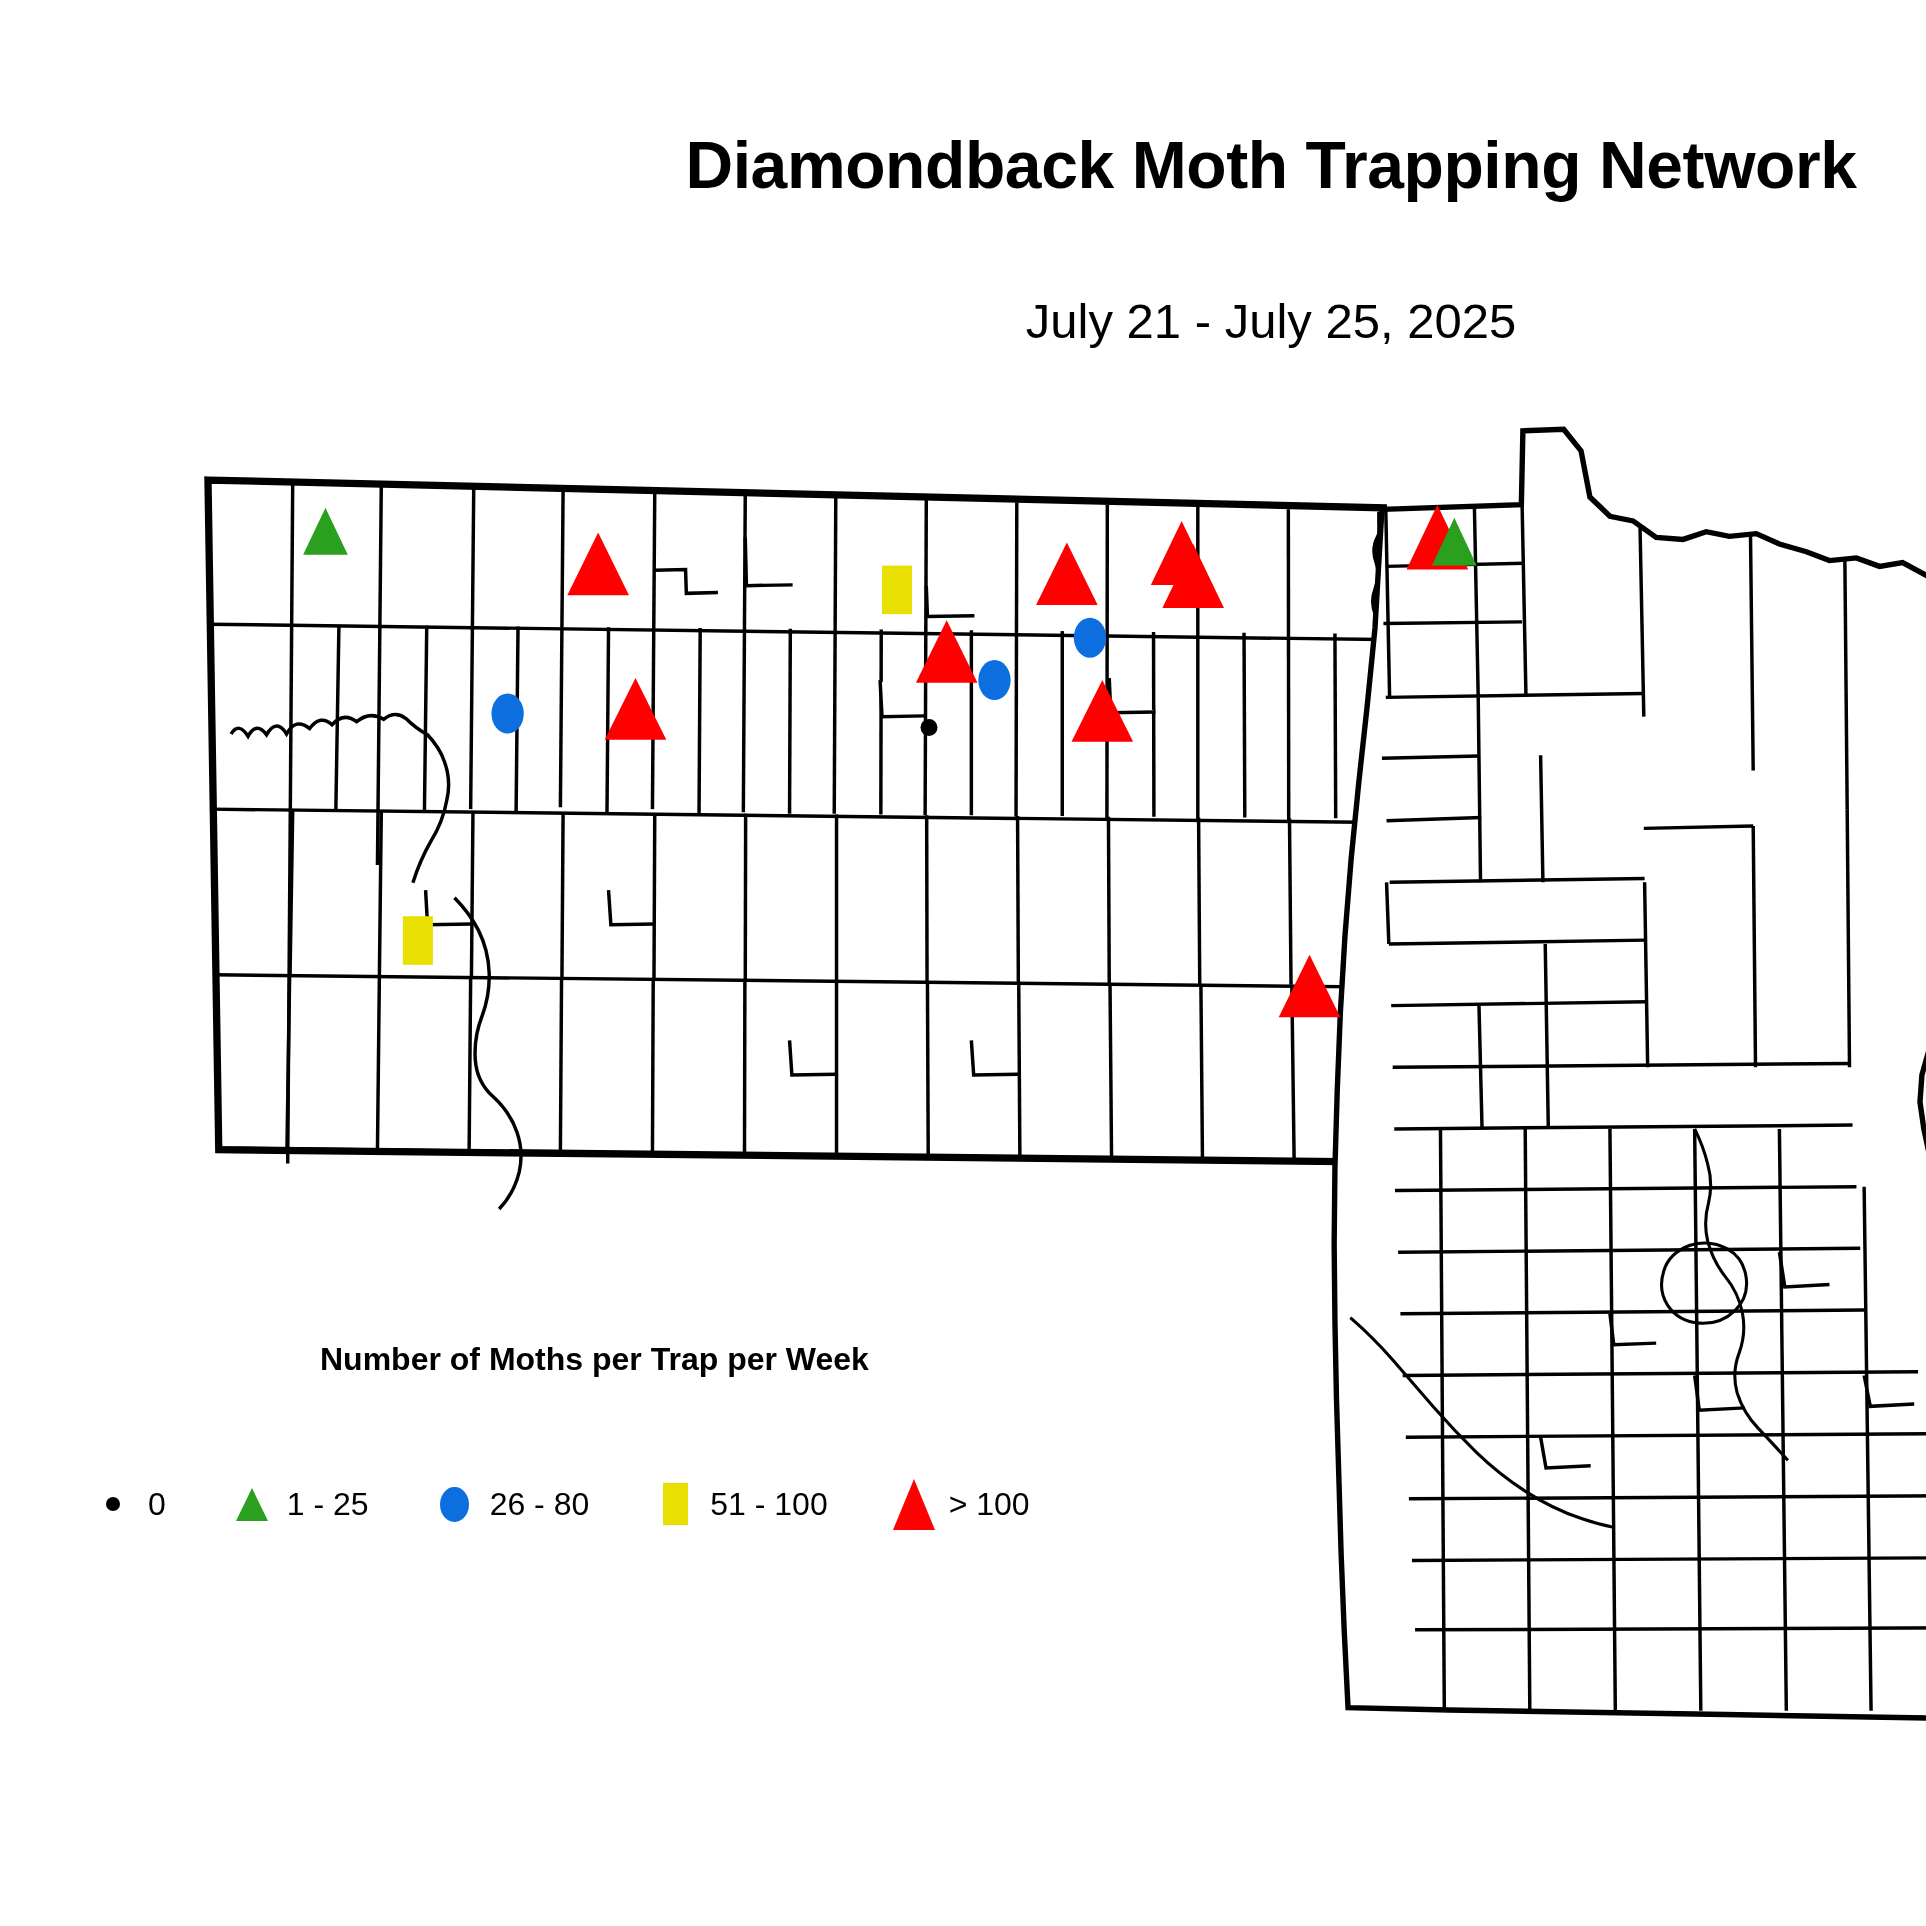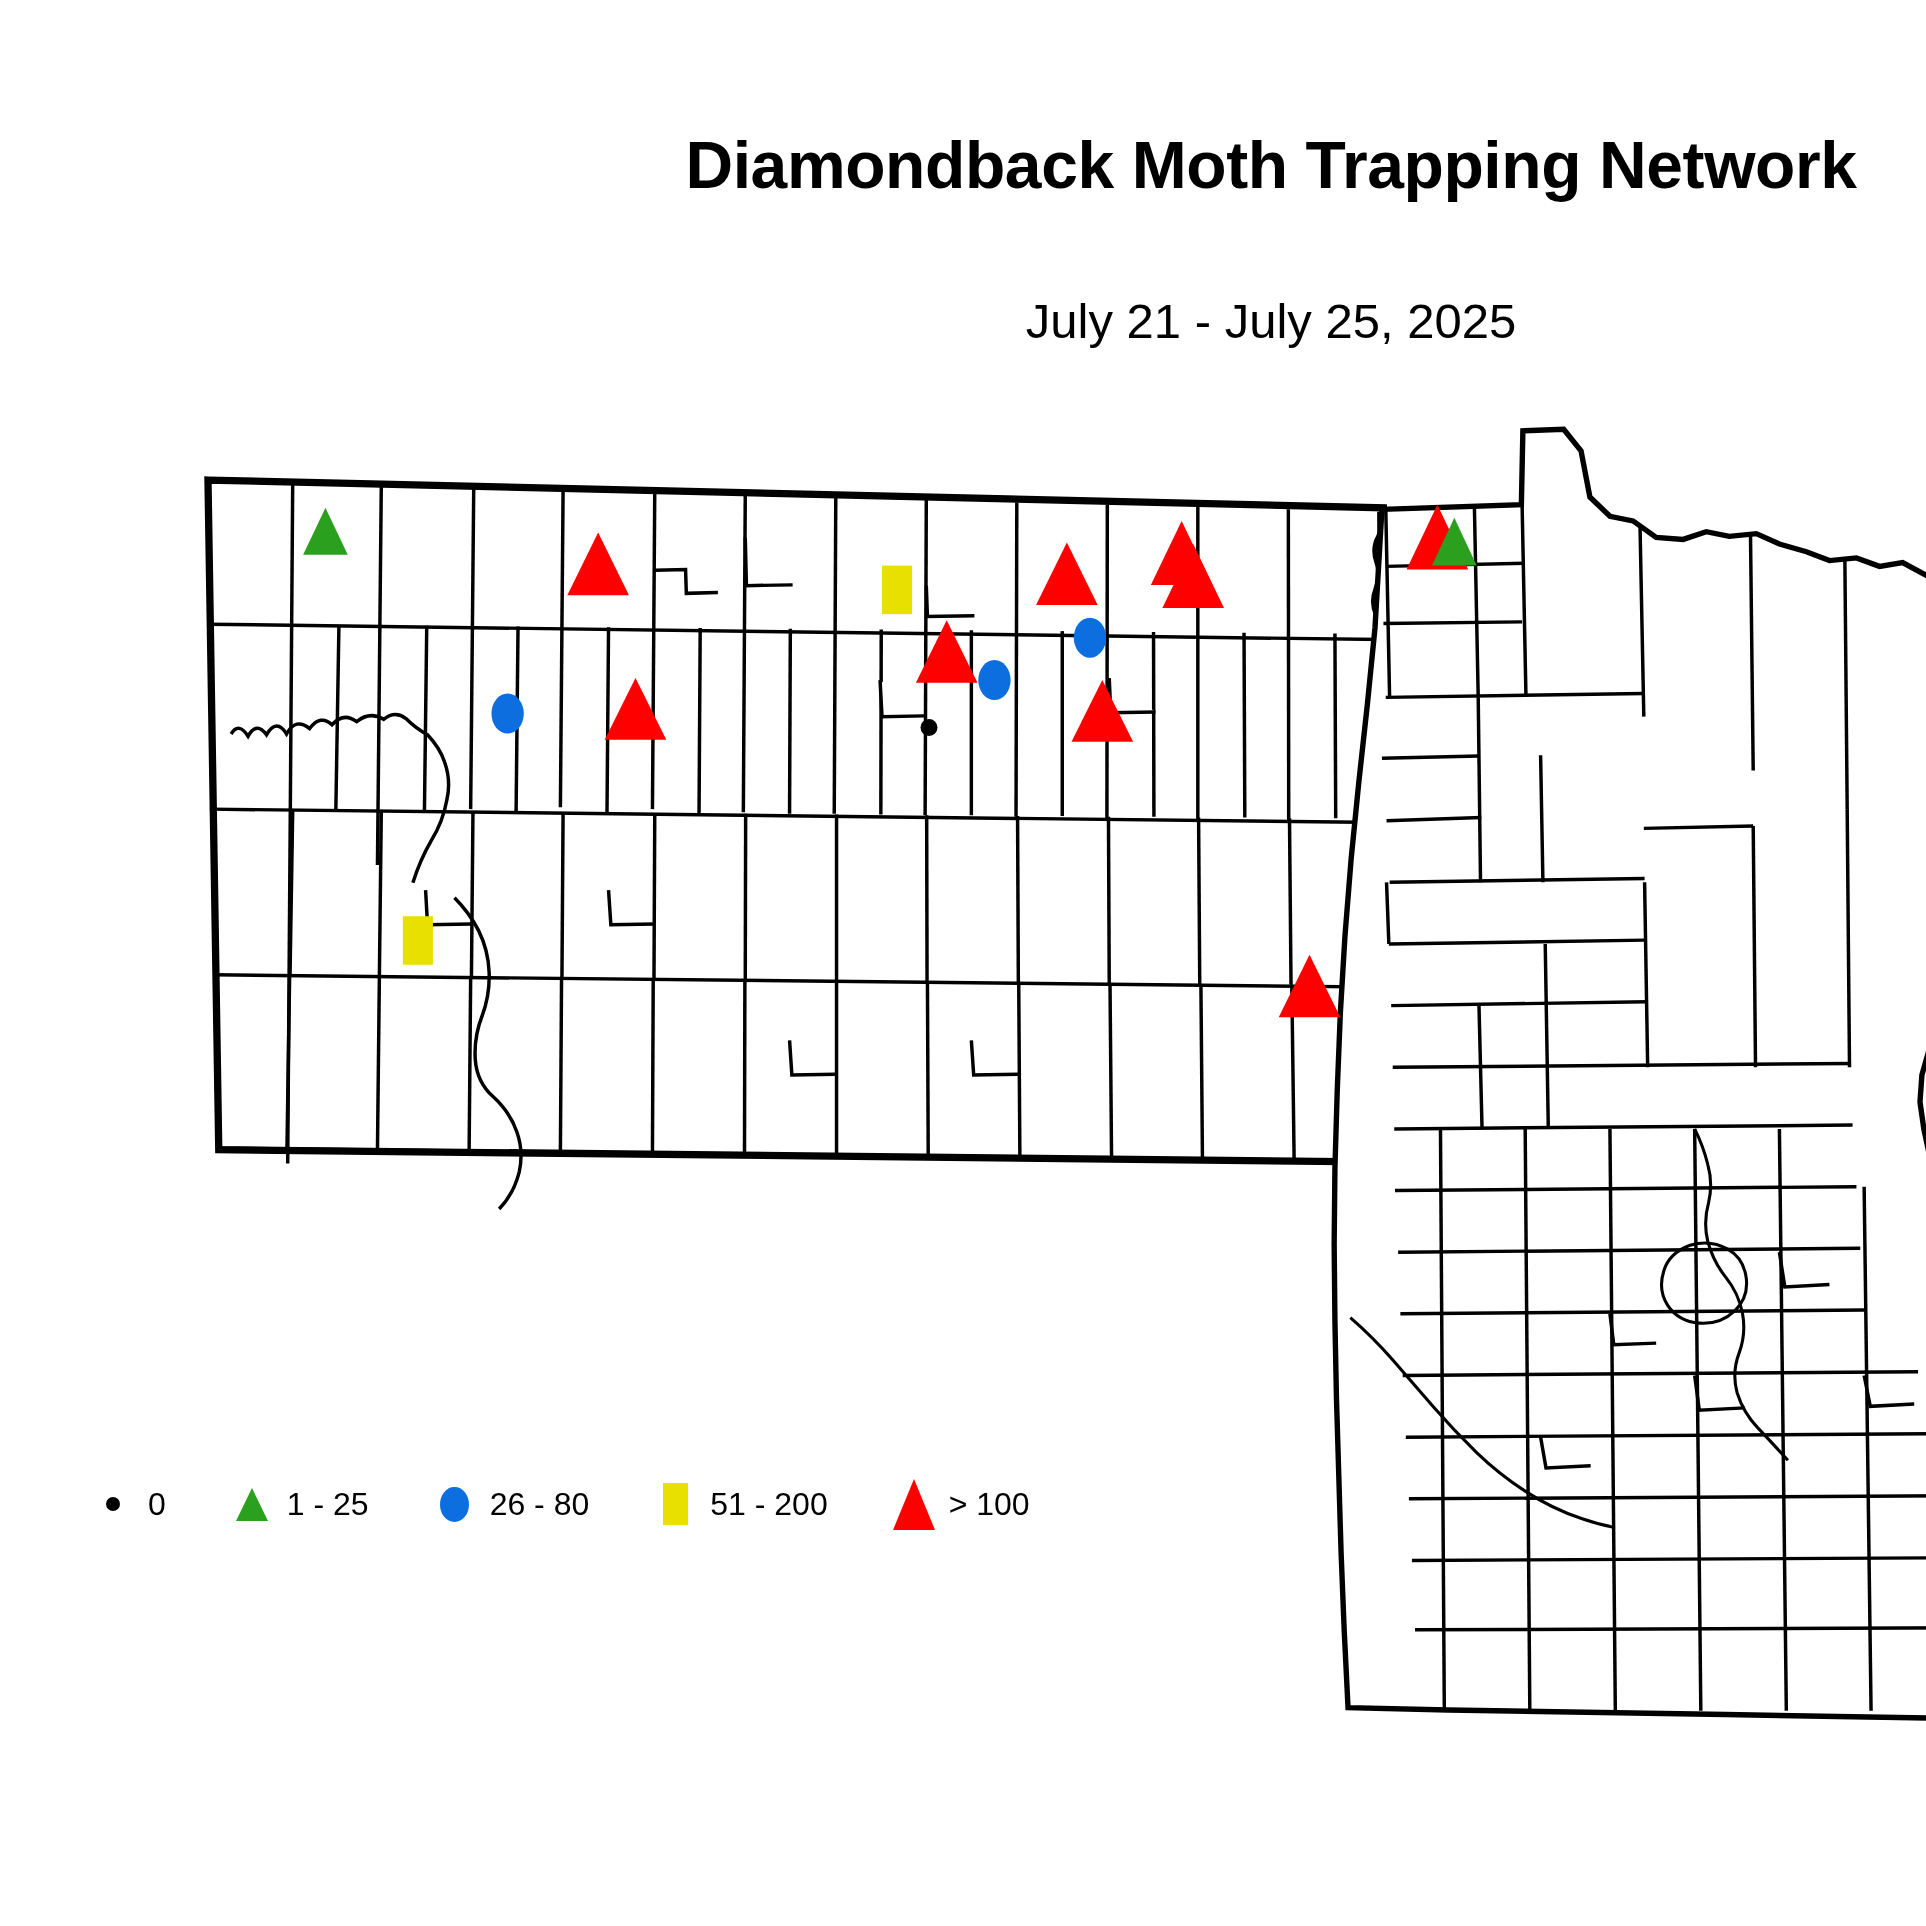--- a/index.html
+++ b/index.html
@@ -328,20 +328,21 @@
       <polygon points="2862,1765 2942,1925 2782,1925" fill="#FF0000"></polygon>
 
       <circle cx="2412" cy="1888" r="22" fill="#000000"></circle>
 
       <rect x="1046" y="2378" width="78" height="126" fill="#E8E000"></rect>
 
       <polygon points="3400,2478 3480,2640 3320,2640" fill="#FF0000"></polygon>
     </g>
   </svg>
 
+  <div id="legend-title">Number of Moths per Trap per Week</div>
 
   <div id="legend-row">
 
     <div class="legend-entry">
       <span class="legend-swatch">
           <span class="sw-dot"></span>
         </span>
       <span class="legend-label">0</span>
     </div>
 
@@ -356,21 +357,21 @@
       <span class="legend-swatch">
           <span class="sw-circle"></span>
         </span>
       <span class="legend-label">26 - 80</span>
     </div>
 
     <div class="legend-entry">
       <span class="legend-swatch">
           <span class="sw-square"></span>
         </span>
-      <span class="legend-label">51 - 200</span>
+      <span class="legend-label">51 - 100</span>
     </div>
 
     <div class="legend-entry">
       <span class="legend-swatch">
           <span class="sw-tri-lg"></span>
         </span>
       <span class="legend-label">&gt; 100</span>
     </div>
 
   </div>

